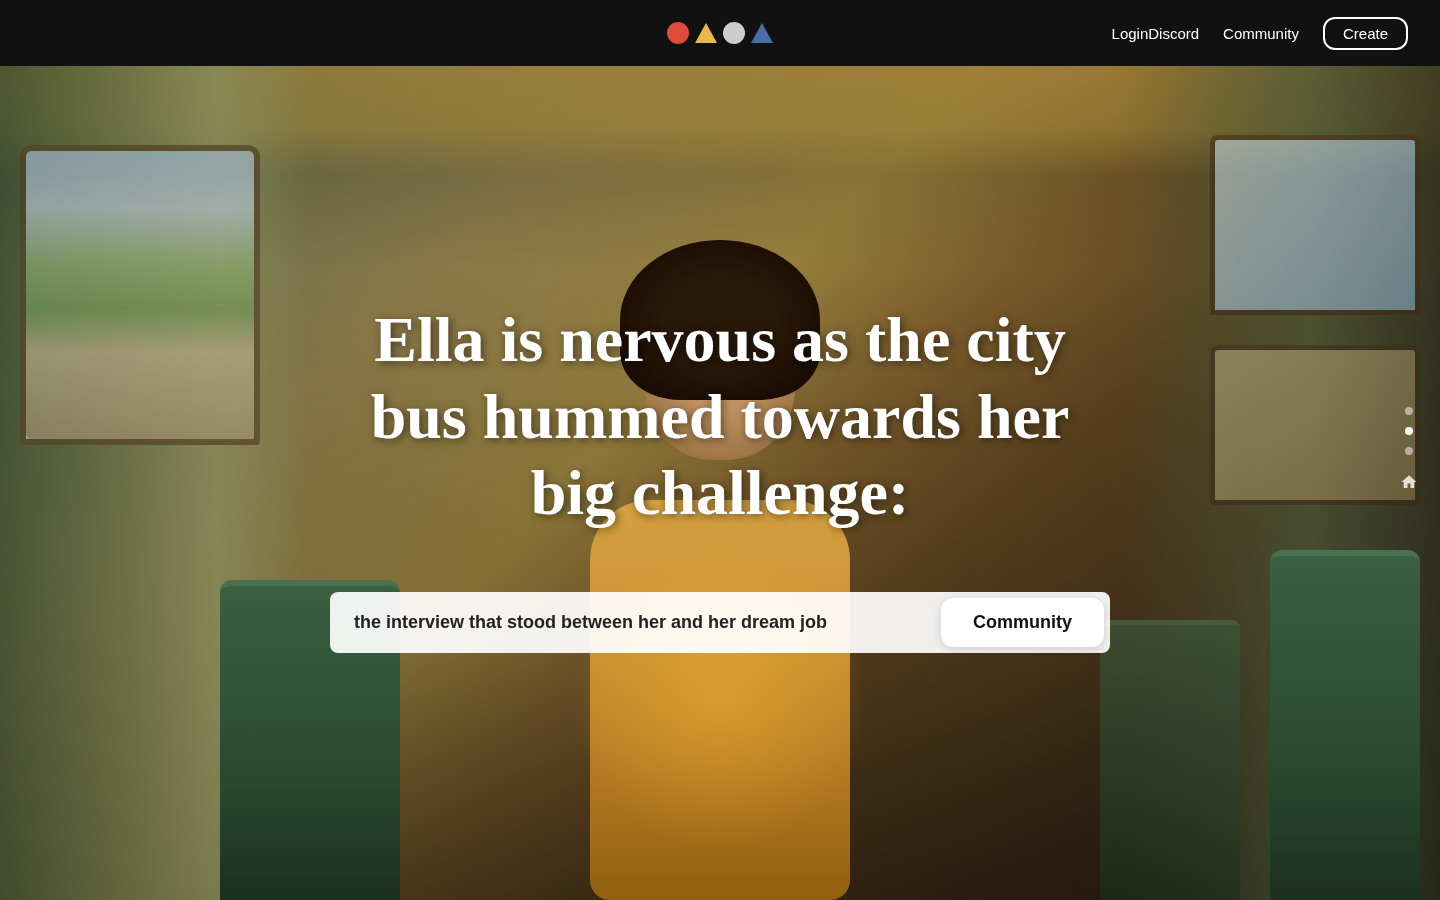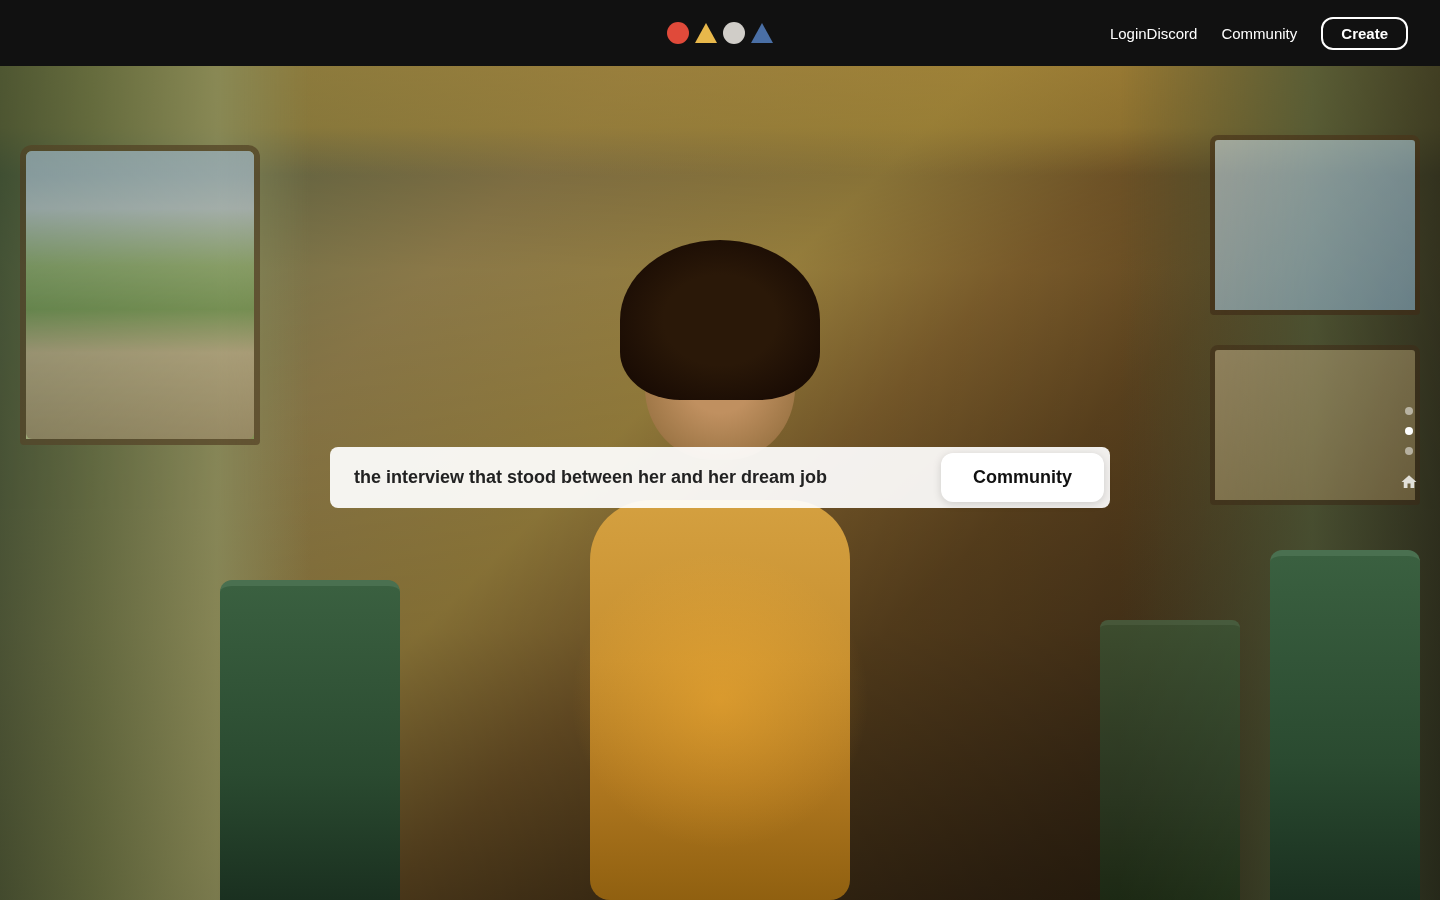--- a/index.html
+++ b/index.html
@@ -62,21 +62,21 @@
       color: #fff;
       font-size: 15px;
       font-weight: 500;
       cursor: pointer;
       text-decoration: none;
     }
 
     .nav-create-btn {
       color: #fff;
       font-size: 15px;
-      font-weight: 700;
+      font-weight: 400;
       border: 2px solid #fff;
       border-radius: 12px;
       padding: 6px 18px;
       cursor: pointer;
       background: transparent;
     }
 
     .logo-red { background: #e04a3a; width: 22px; height: 22px; border-radius: 50%; }
     .logo-yellow {
       width: 0;
@@ -475,20 +475,23 @@
   <div class="character-area">
     <div class="character-silhouette">
       <div class="char-hair"></div>
       <div class="char-head"></div>
       <div class="char-body"></div>
       <div class="char-glow"></div>
     </div>
   </div>
 
   <div class="content-overlay">
+    <h1 class="hero-title">
+      <span>Ella is nervous as the city bus hummed towards her big challenge:</span>
+    </h1>
 
     <div class="input-bar">
       <input class="input-text" type="text" value="the interview that stood between her and her dream job" style="">
       <button class="generate-btn">Community</button>
     </div>
   </div>
 </section>
 
 <div class="dot-nav">
   <div class="dot"></div>

